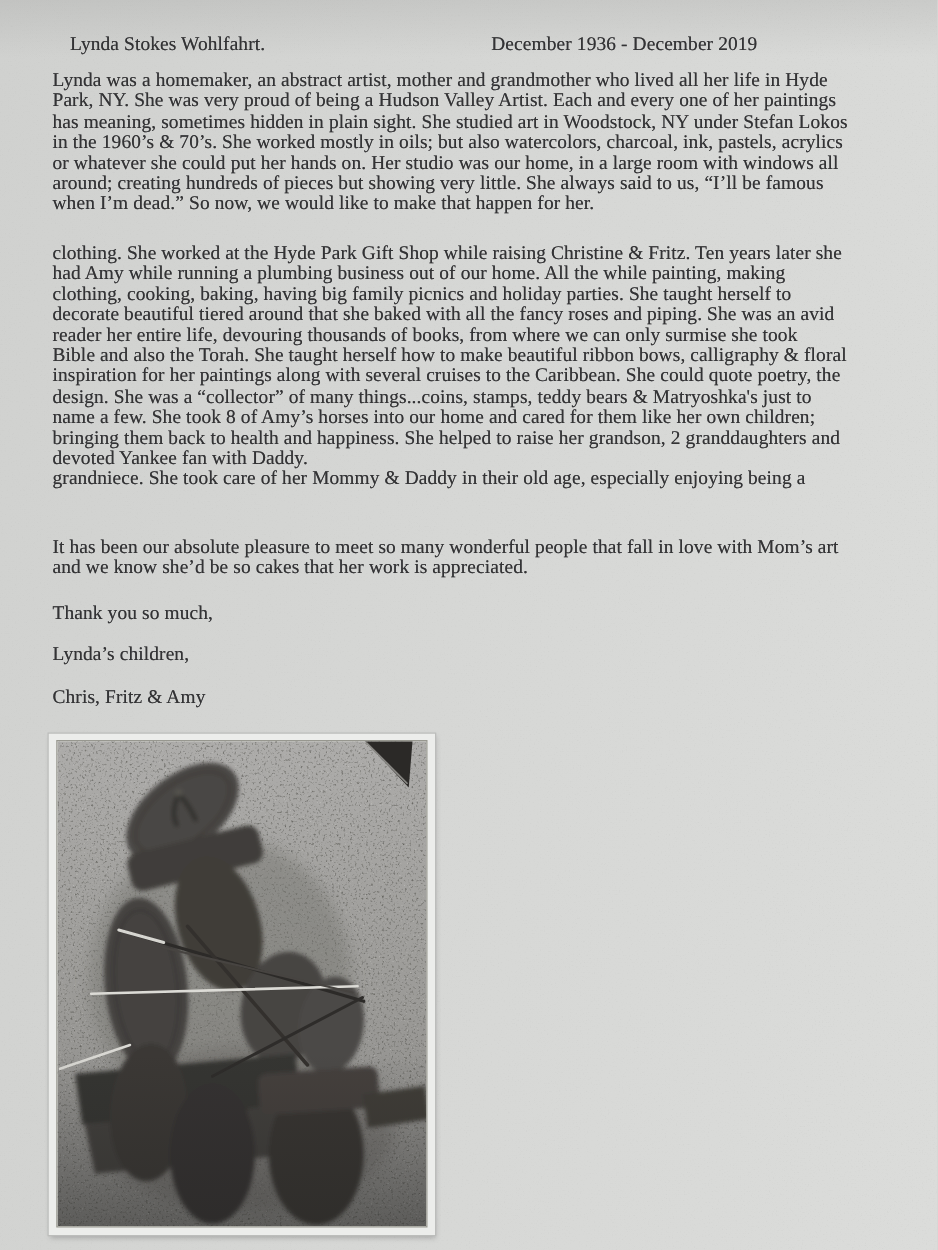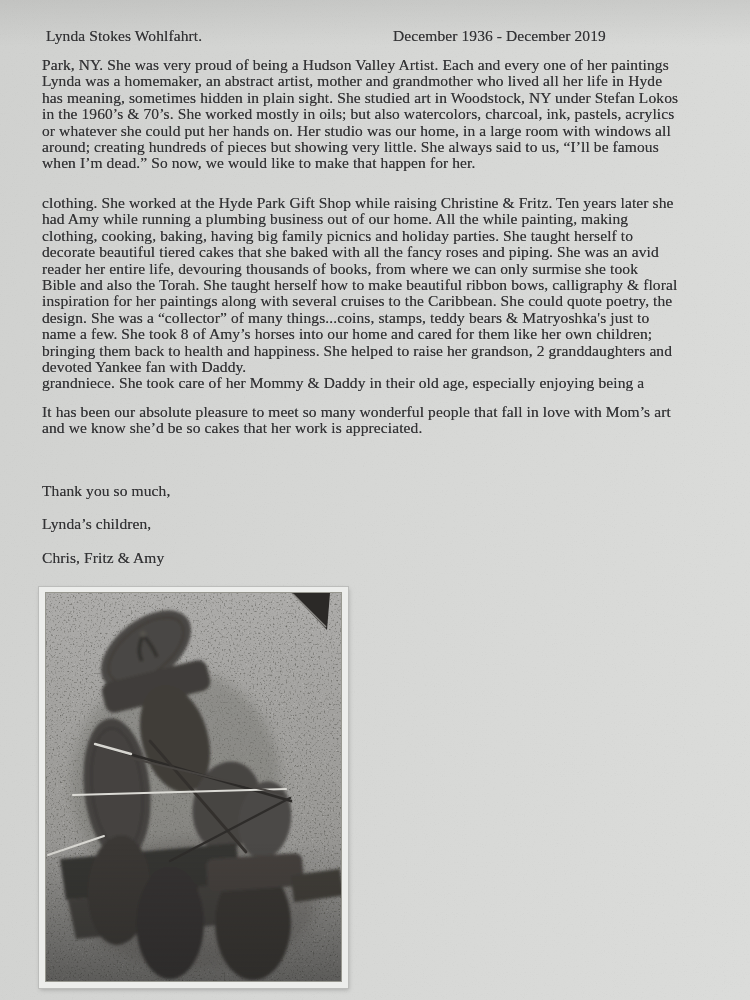--- a/index.html
+++ b/index.html
@@ -10,21 +10,21 @@
   }
   .page {
     position: relative; width: 750px; height: 1000px; overflow: hidden;
     background:
       linear-gradient(180deg, rgba(110,110,108,0.14) 0px, rgba(110,110,108,0) 46px),
       linear-gradient(100deg, #d0d1cf 0%, #d6d7d5 48%, #dbdcda 100%);
     color: #333335;
   }
   .grain { position: absolute; left: 0; top: 0; pointer-events: none; opacity: 0.33; }
   .header-row { position: absolute; left: 42px; top: 28px; width: 670px; height: 18px; }
-  .header-name { position: absolute; left: 4px; top: 0; white-space: nowrap; }
+  .header-name { position: absolute; left: 14px; top: 0; white-space: nowrap; }
   .header-dates { position: absolute; left: 351px; top: 0; white-space: nowrap; }
   .txt {
     font-size: 15.5px; line-height: 16.4px; letter-spacing: 0.1px;
     text-shadow: 0 0 0.5px rgba(62,62,64,0.75);
   }
   .para { position: absolute; left: 42px; }
   .line { display: block; white-space: nowrap; }
   .photo-frame {
     position: absolute; left: 39px; top: 587px; width: 309px; height: 401px;
     background: #ecedeb;
@@ -50,45 +50,45 @@
     </defs>
     <rect width="750" height="1000" filter="url(#paperGrain)"></rect>
   </svg>
 
   <div class="header-row txt">
     <span class="header-name">Lynda Stokes Wohlfahrt.</span>
     <span class="header-dates">December 1936 - December 2019</span>
   </div>
 
   <div class="para txt" style="top:57px">
+    <span class="line">Lynda was a homemaker, an abstract artist, mother and grandmother who lived all her life in Hyde</span>
     <span class="line">Park, NY. She was very proud of being a Hudson Valley Artist. Each and every one of her paintings</span>
-    <span class="line">Lynda was a homemaker, an abstract artist, mother and grandmother who lived all her life in Hyde</span>
     <span class="line">has meaning, sometimes hidden in plain sight. She studied art in Woodstock, NY under Stefan Lokos</span>
     <span class="line">in the 1960’s &amp; 70’s. She worked mostly in oils; but also watercolors, charcoal, ink, pastels, acrylics</span>
     <span class="line">or whatever she could put her hands on. Her studio was our home, in a large room with windows all</span>
     <span class="line">around; creating hundreds of pieces but showing very little. She always said to us, “I’ll be famous</span>
     <span class="line">when I’m dead.” So now, we would like to make that happen for her.</span>
   </div>
 
   <div class="para txt" style="top:195px">
     <span class="line">clothing. She worked at the Hyde Park Gift Shop while raising Christine &amp; Fritz. Ten years later she</span>
     <span class="line">had Amy while running a plumbing business out of our home. All the while painting, making</span>
     <span class="line">clothing, cooking, baking, having big family picnics and holiday parties. She taught herself to</span>
-    <span class="line">decorate beautiful tiered cakes that she baked with all the fancy roses and piping. She was an avid</span>
+    <span class="line">decorate beautiful tiered around that she baked with all the fancy roses and piping. She was an avid</span>
     <span class="line">reader her entire life, devouring thousands of books, from where we can only surmise she took</span>
     <span class="line">Bible and also the Torah. She taught herself how to make beautiful ribbon bows, calligraphy &amp; floral</span>
     <span class="line">inspiration for her paintings along with several cruises to the Caribbean. She could quote poetry, the</span>
     <span class="line">design. She was a “collector” of many things...coins, stamps, teddy bears &amp; Matryoshka's just to</span>
     <span class="line">name a few. She took 8 of Amy’s horses into our home and cared for them like her own children;</span>
     <span class="line">bringing them back to health and happiness. She helped to raise her grandson, 2 granddaughters and</span>
     <span class="line">devoted Yankee fan with Daddy.</span>
     <span class="line">grandniece. She took care of her Mommy &amp; Daddy in their old age, especially enjoying being a</span>
   </div>
 
-  <div class="para txt" style="top:404px">
+  <div class="para txt" style="top:430px">
     <span class="line">It has been our absolute pleasure to meet so many wonderful people that fall in love with Mom’s art</span>
     <span class="line">and we know she’d be so cakes that her work is appreciated.</span>
   </div>
 
   <div class="para txt" style="top:483px">
     <span class="line">Thank you so much,</span>
   </div>
   <div class="para txt" style="top:516px">
     <span class="line">Lynda’s children,</span>
   </div>

